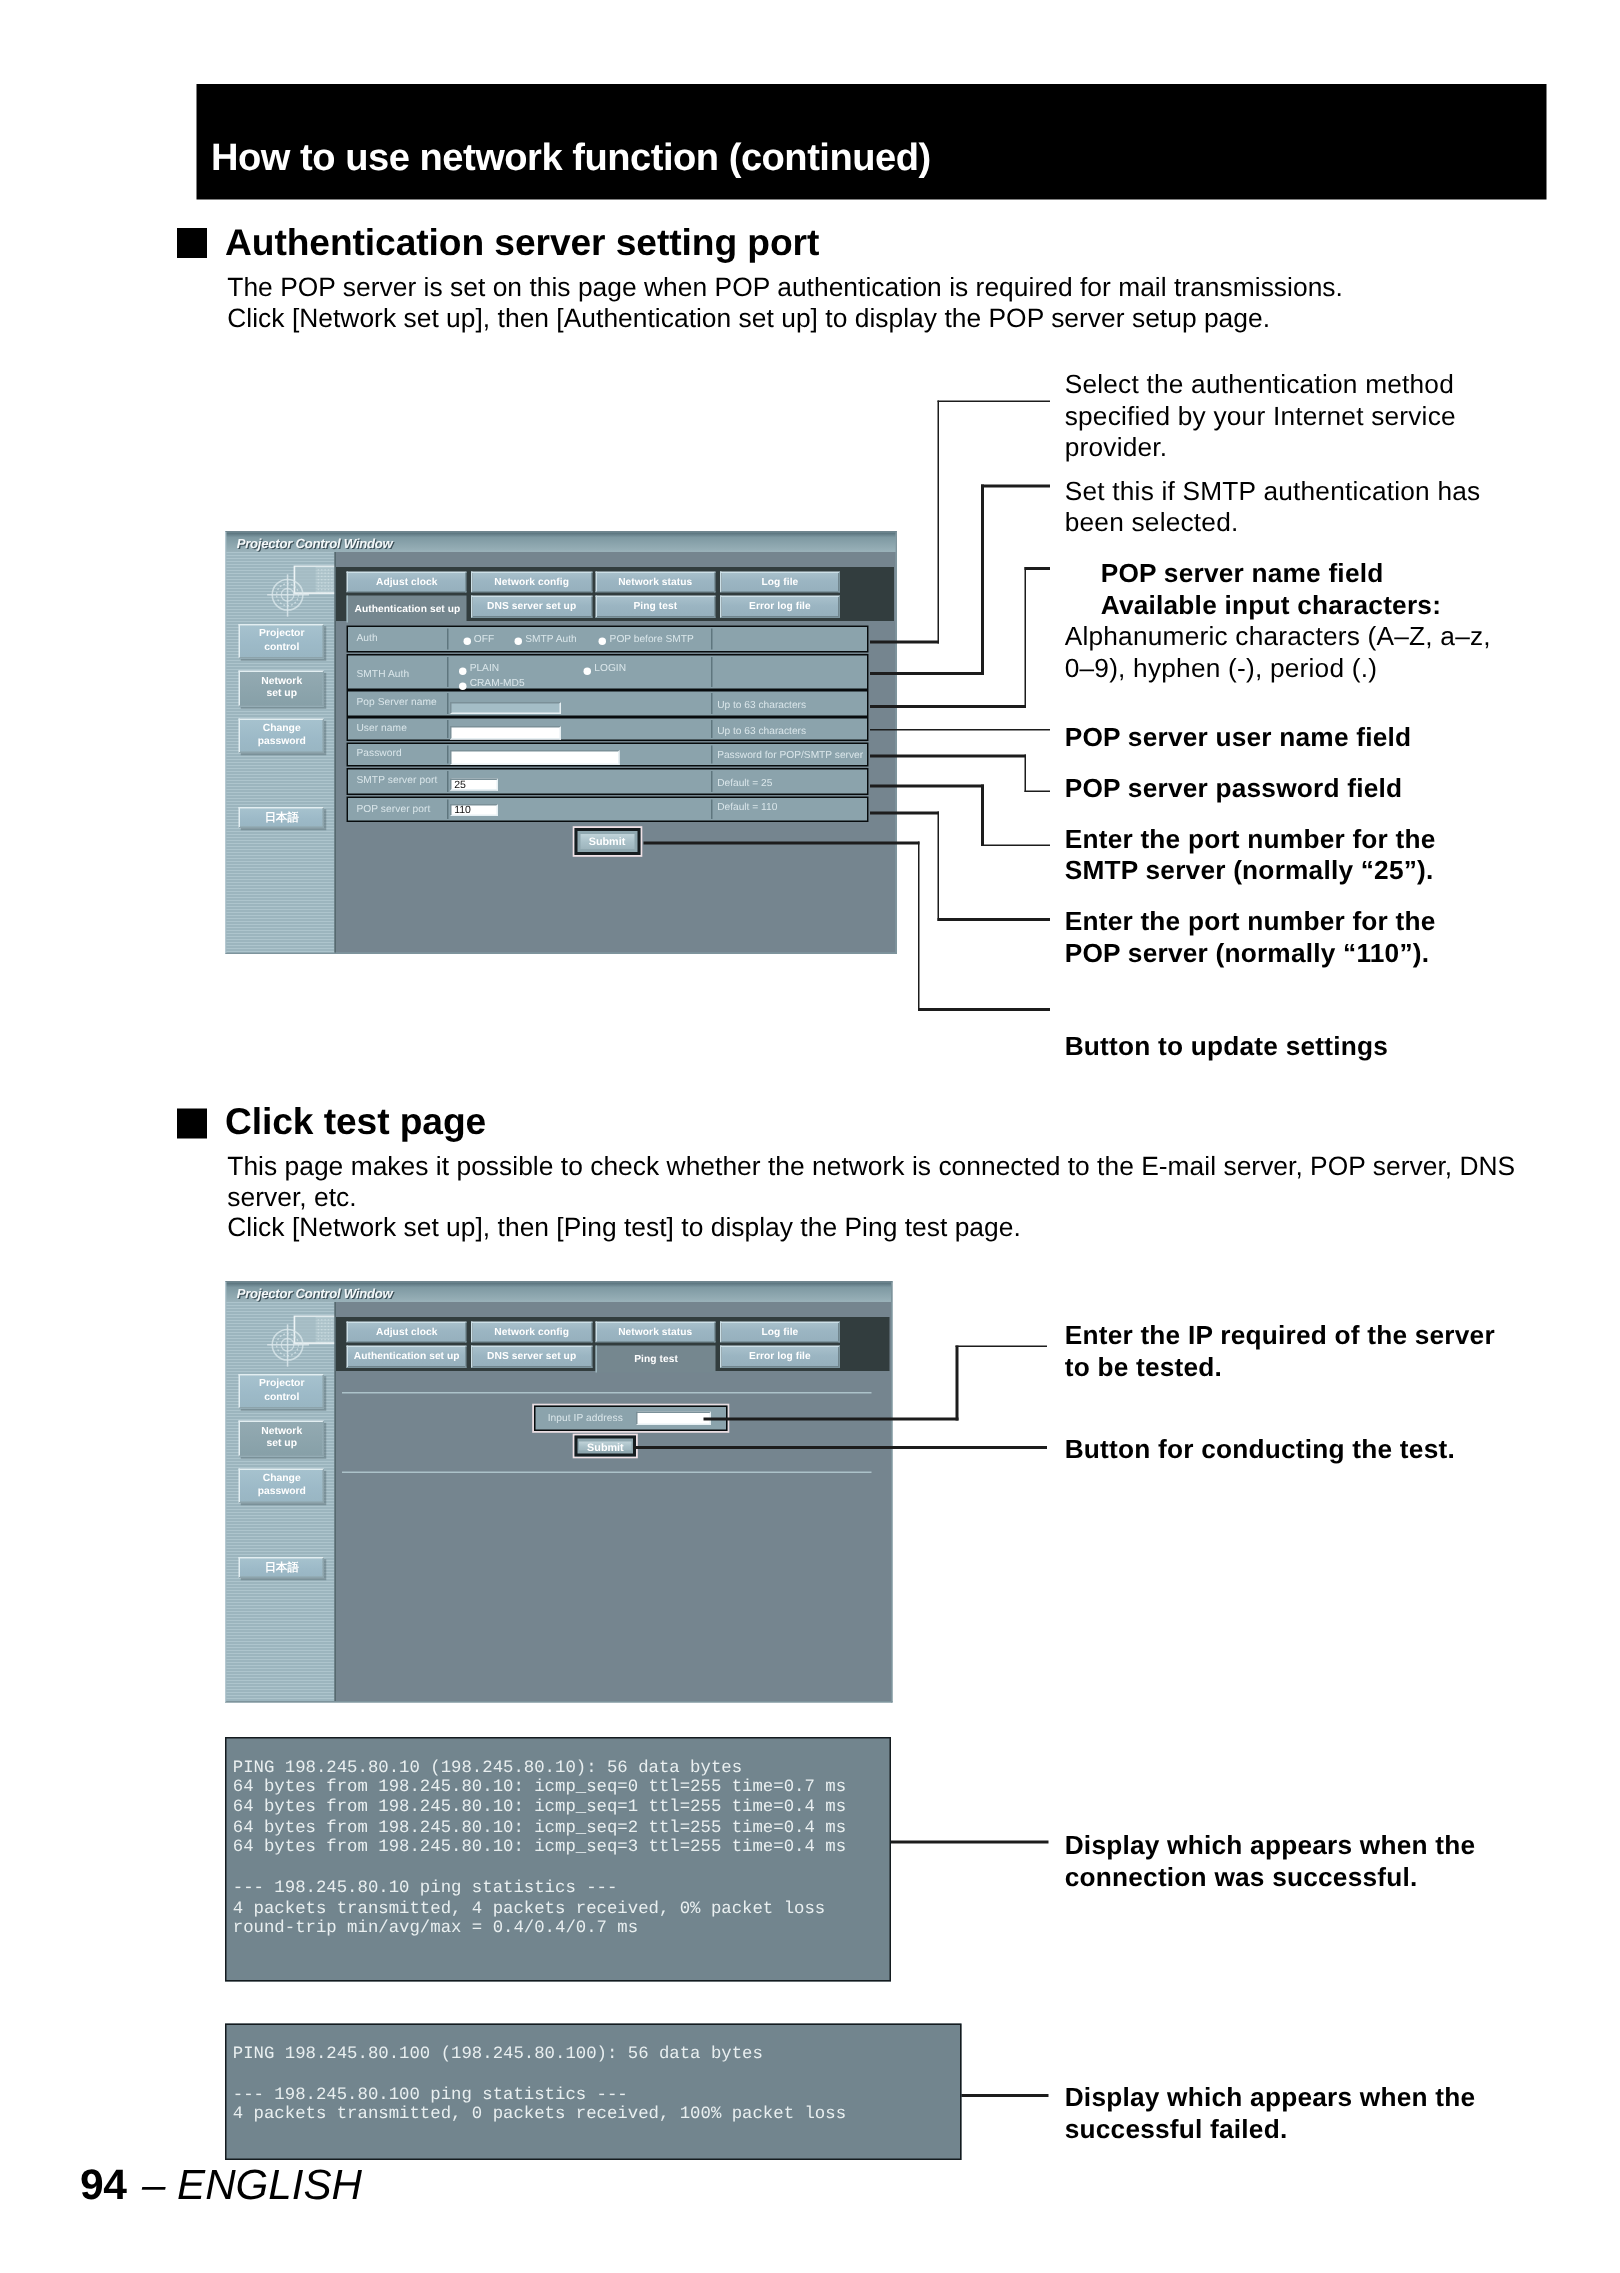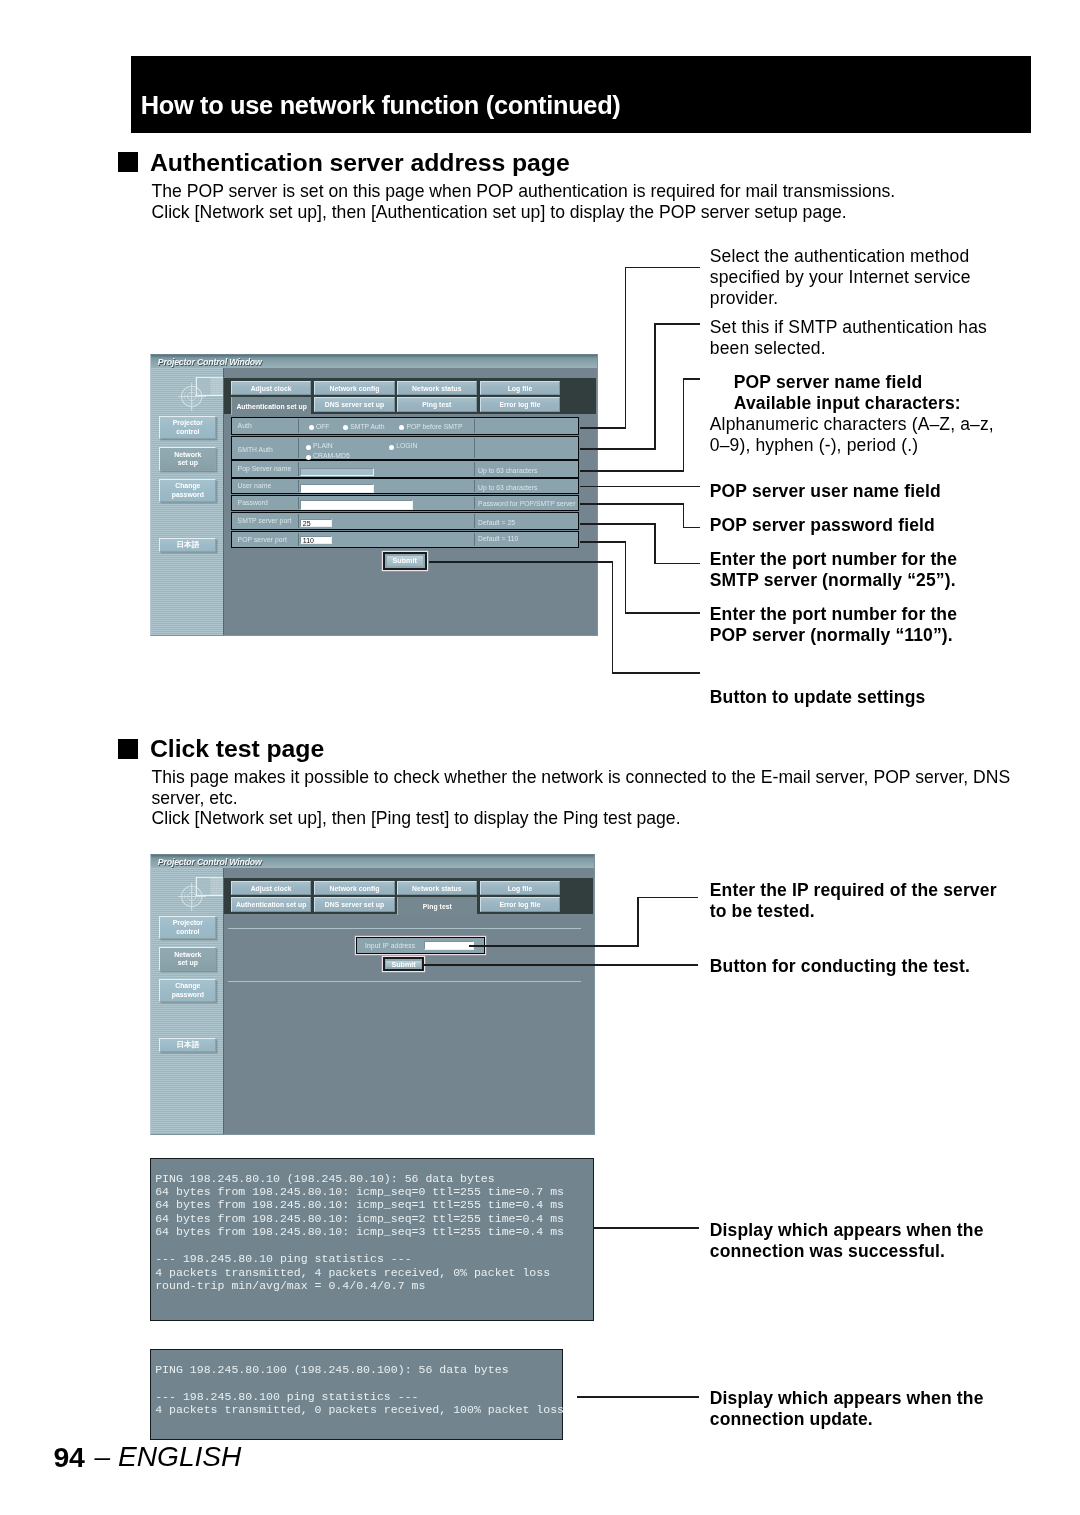--- a/index.html
+++ b/index.html
@@ -60,21 +60,21 @@
 #pgnum{position:absolute;font-size:28.4px;line-height:28.4px;font-weight:bold;letter-spacing:-0.3px;}
 #pgrest{position:absolute;font-size:28.1px;line-height:28.1px;font-style:italic;letter-spacing:0px;}
 
 </style>
 </head>
 <body>
 
 <div class="abs" id="hdrbar"></div>
 <div class="abs" id="hdrtitle">How to use network function (continued)</div>
 <div class="sqbullet" style="left:118px;top:152px;"></div>
-<div class="h2" style="left:150px;top:151.2px;">Authentication server address page</div>
+<div class="h2" style="left:150px;top:151.2px;">Authentication server setting port</div>
 <div class="bodytext" style="left:151.5px;top:182.8px;">The POP server is set on this page when POP authentication is required for mail transmissions.</div>
 <div class="bodytext" style="left:151.5px;top:203.5px;">Click [Network set up], then [Authentication set up] to display the POP server setup page.</div>
 <div class="pwin" style="left:150px;top:354px;width:448px;height:282px;">
 <div class="pwin-title"></div>
 <div class="pwin-titletext" style="left:6.8px;top:2.8px;">Projector Control Window</div>
 <div class="pwin-side" style="left:0px;top:12.5px;width:71.9px;bottom:0px;"></div>
 <div class="abs" style="left:11.3px;top:21.5px;"><svg width="50" height="40" viewBox="0 0 50 40">
 <rect x="18.6" y="0.6" width="28" height="17.5" fill="#c3d4da" opacity="0.45"></rect>
 <rect x="18.3" y="0.3" width="28.6" height="18.1" fill="none" stroke="#eef4f6" stroke-width="1.1"></rect>
 <rect x="19" y="1" width="13.4" height="16.7" fill="#9fb6bf" opacity="0.55"></rect>
@@ -435,33 +435,33 @@
 </div>
 <div class="cal b" style="left:709.8px;top:955.7px;">
 <div>Button for conducting the test.</div>
 </div>
 <div class="cal b" style="left:709.8px;top:1219.8px;">
 <div>Display which appears when the</div>
 <div>connection was successful.</div>
 </div>
 <div class="cal b" style="left:709.8px;top:1387.9px;">
 <div>Display which appears when the</div>
-<div>connection update.</div>
+<div>successful failed.</div>
 </div>
 <div class="term" style="left:150px;top:1158px;width:443.5px;height:163px;">
 <div class="termtxt" style="left:4.2px;top:12.5px;">PING 198.245.80.10 (198.245.80.10): 56 data bytes
 64 bytes from 198.245.80.10: icmp_seq=0 ttl=255 time=0.7 ms
 64 bytes from 198.245.80.10: icmp_seq=1 ttl=255 time=0.4 ms
 64 bytes from 198.245.80.10: icmp_seq=2 ttl=255 time=0.4 ms
 64 bytes from 198.245.80.10: icmp_seq=3 ttl=255 time=0.4 ms
 
 --- 198.245.80.10 ping statistics ---
 4 packets transmitted, 4 packets received, 0% packet loss
 round-trip min/avg/max = 0.4/0.4/0.7 ms</div>
 </div>
-<div class="term" style="left:150px;top:1349px;width:413px;height:90.5px;">
+<div class="term" style="left:150px;top:1349px;width:491px;height:90.5px;">
 <div class="termtxt" style="left:4.2px;top:12.7px;">PING 198.245.80.100 (198.245.80.100): 56 data bytes
 
 --- 198.245.80.100 ping statistics ---
 4 packets transmitted, 0 packets received, 100% packet loss</div>
 </div>
 <div id="pgnum" style="left:53.4px;top:1442.7px;">94</div>
 <div id="pgrest" style="left:94.6px;top:1442.7px;"><span>–</span> <span>ENGLISH</span></div>
 
 </body></html>

